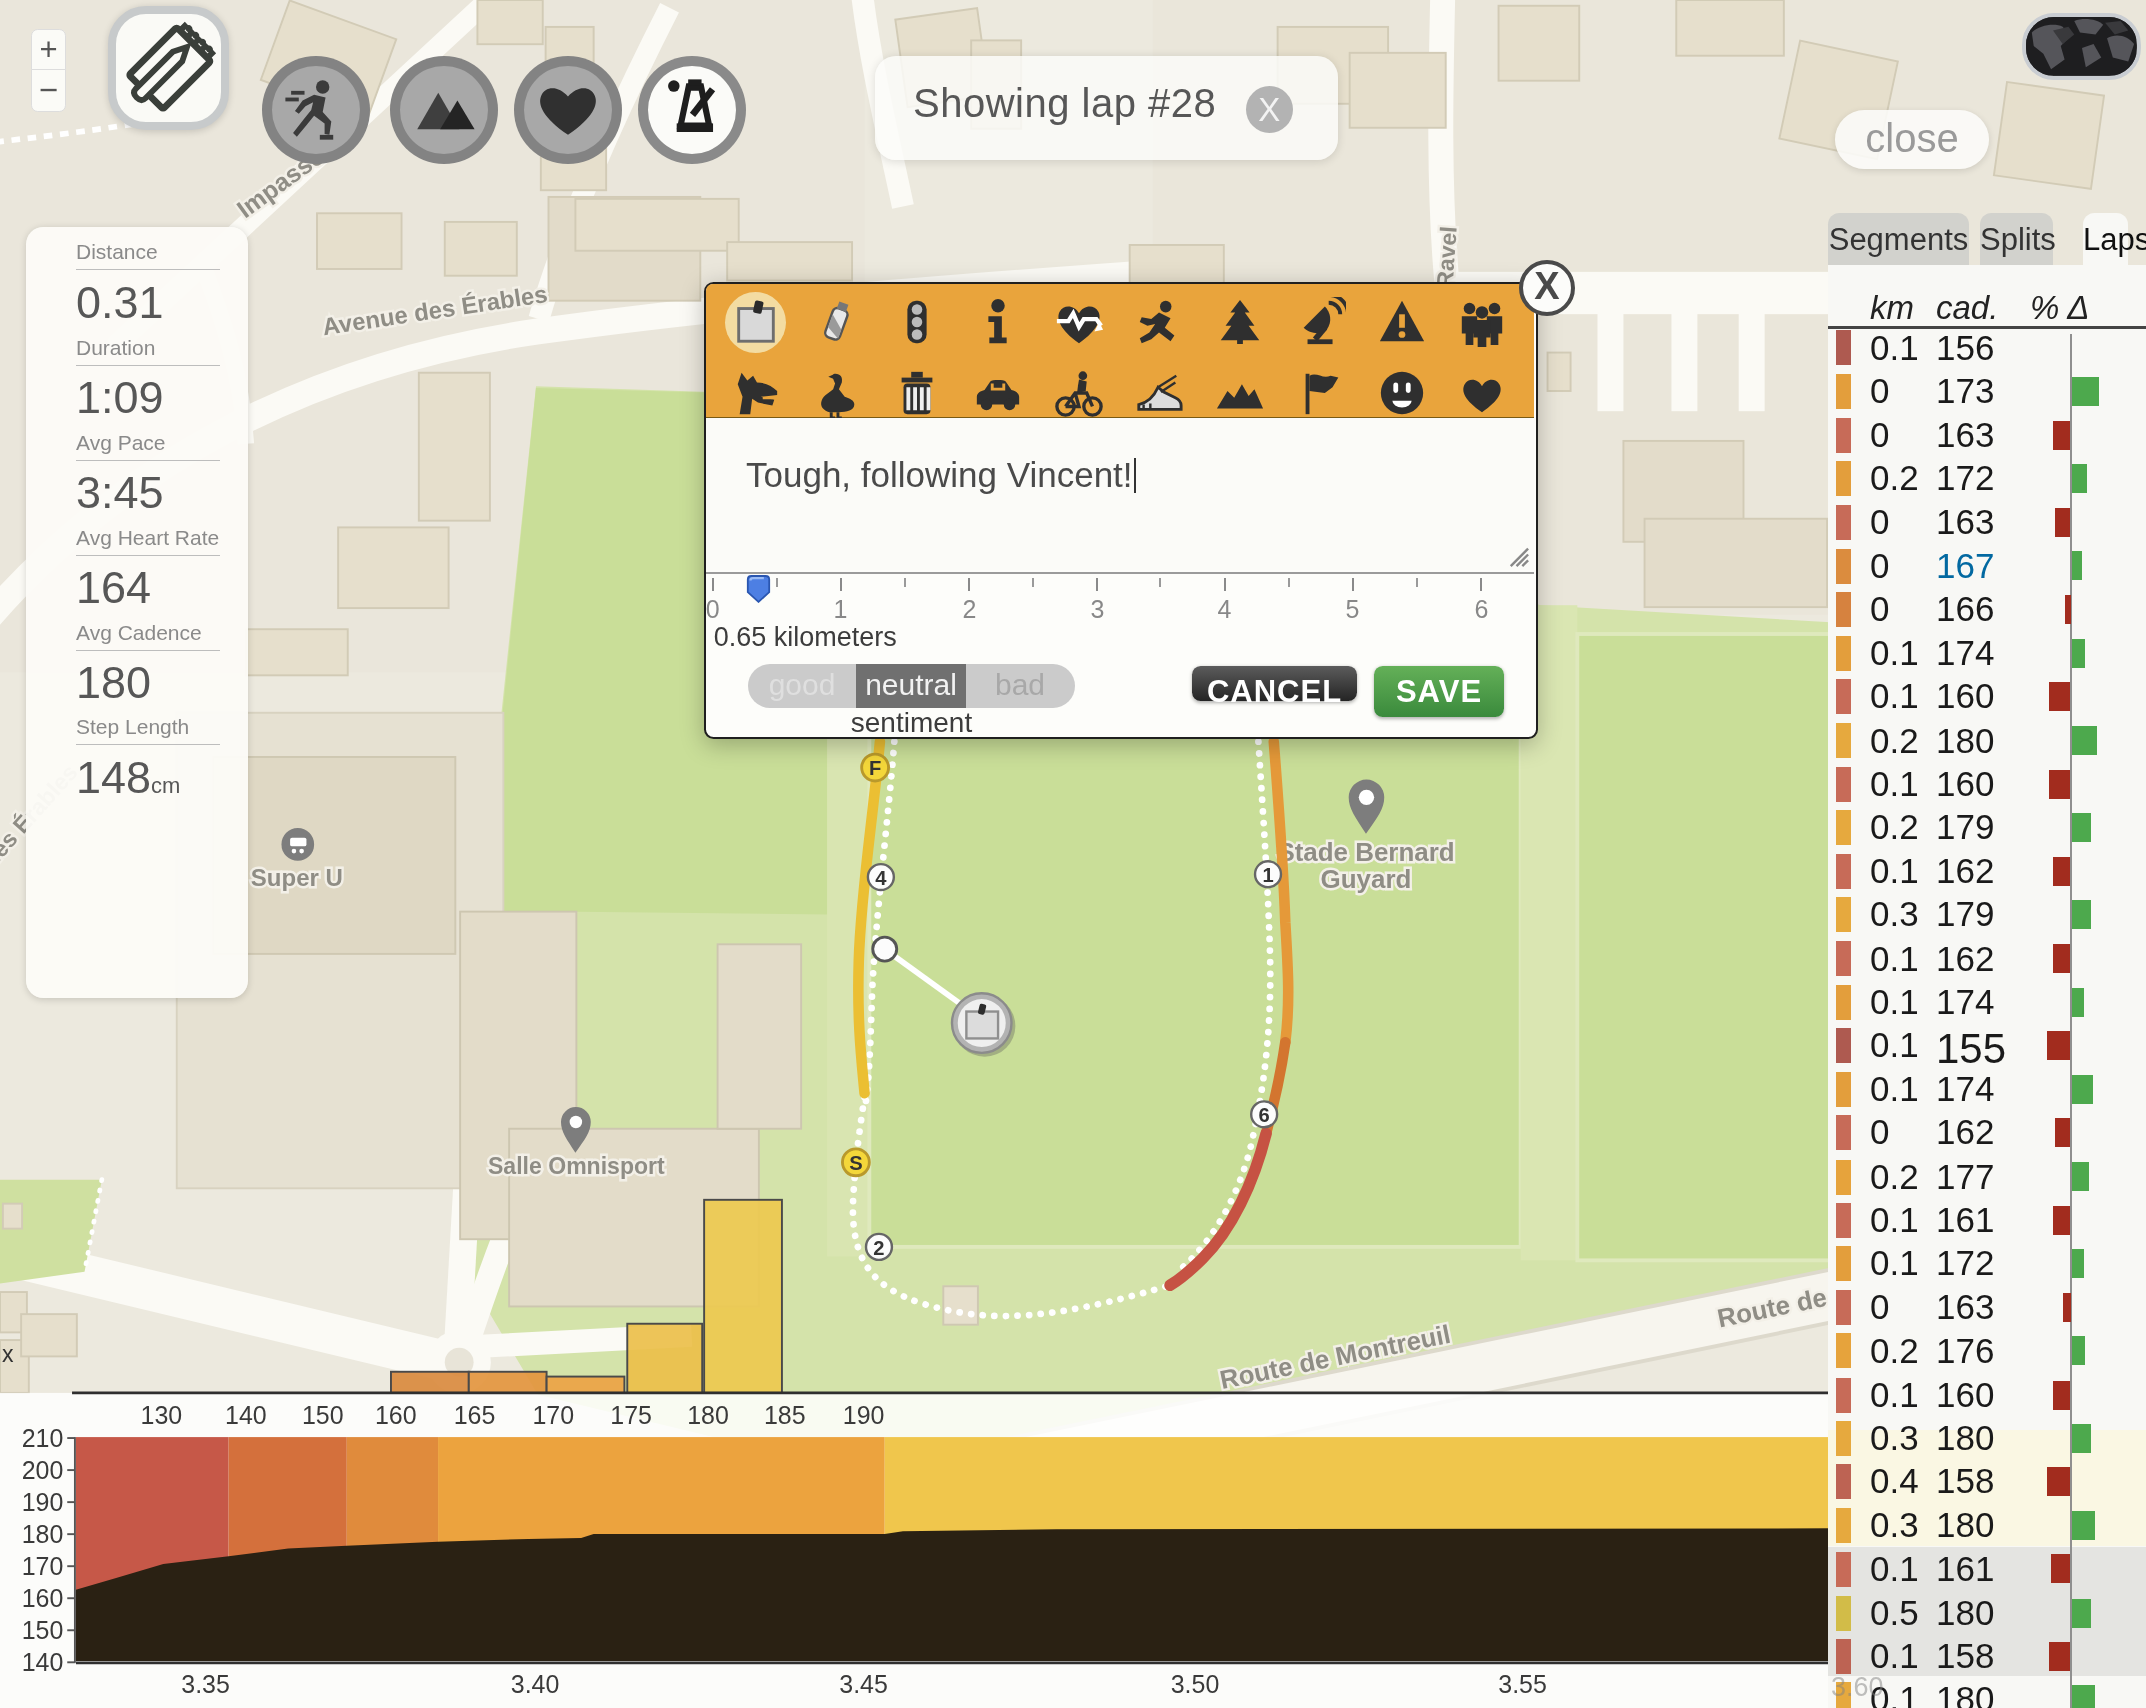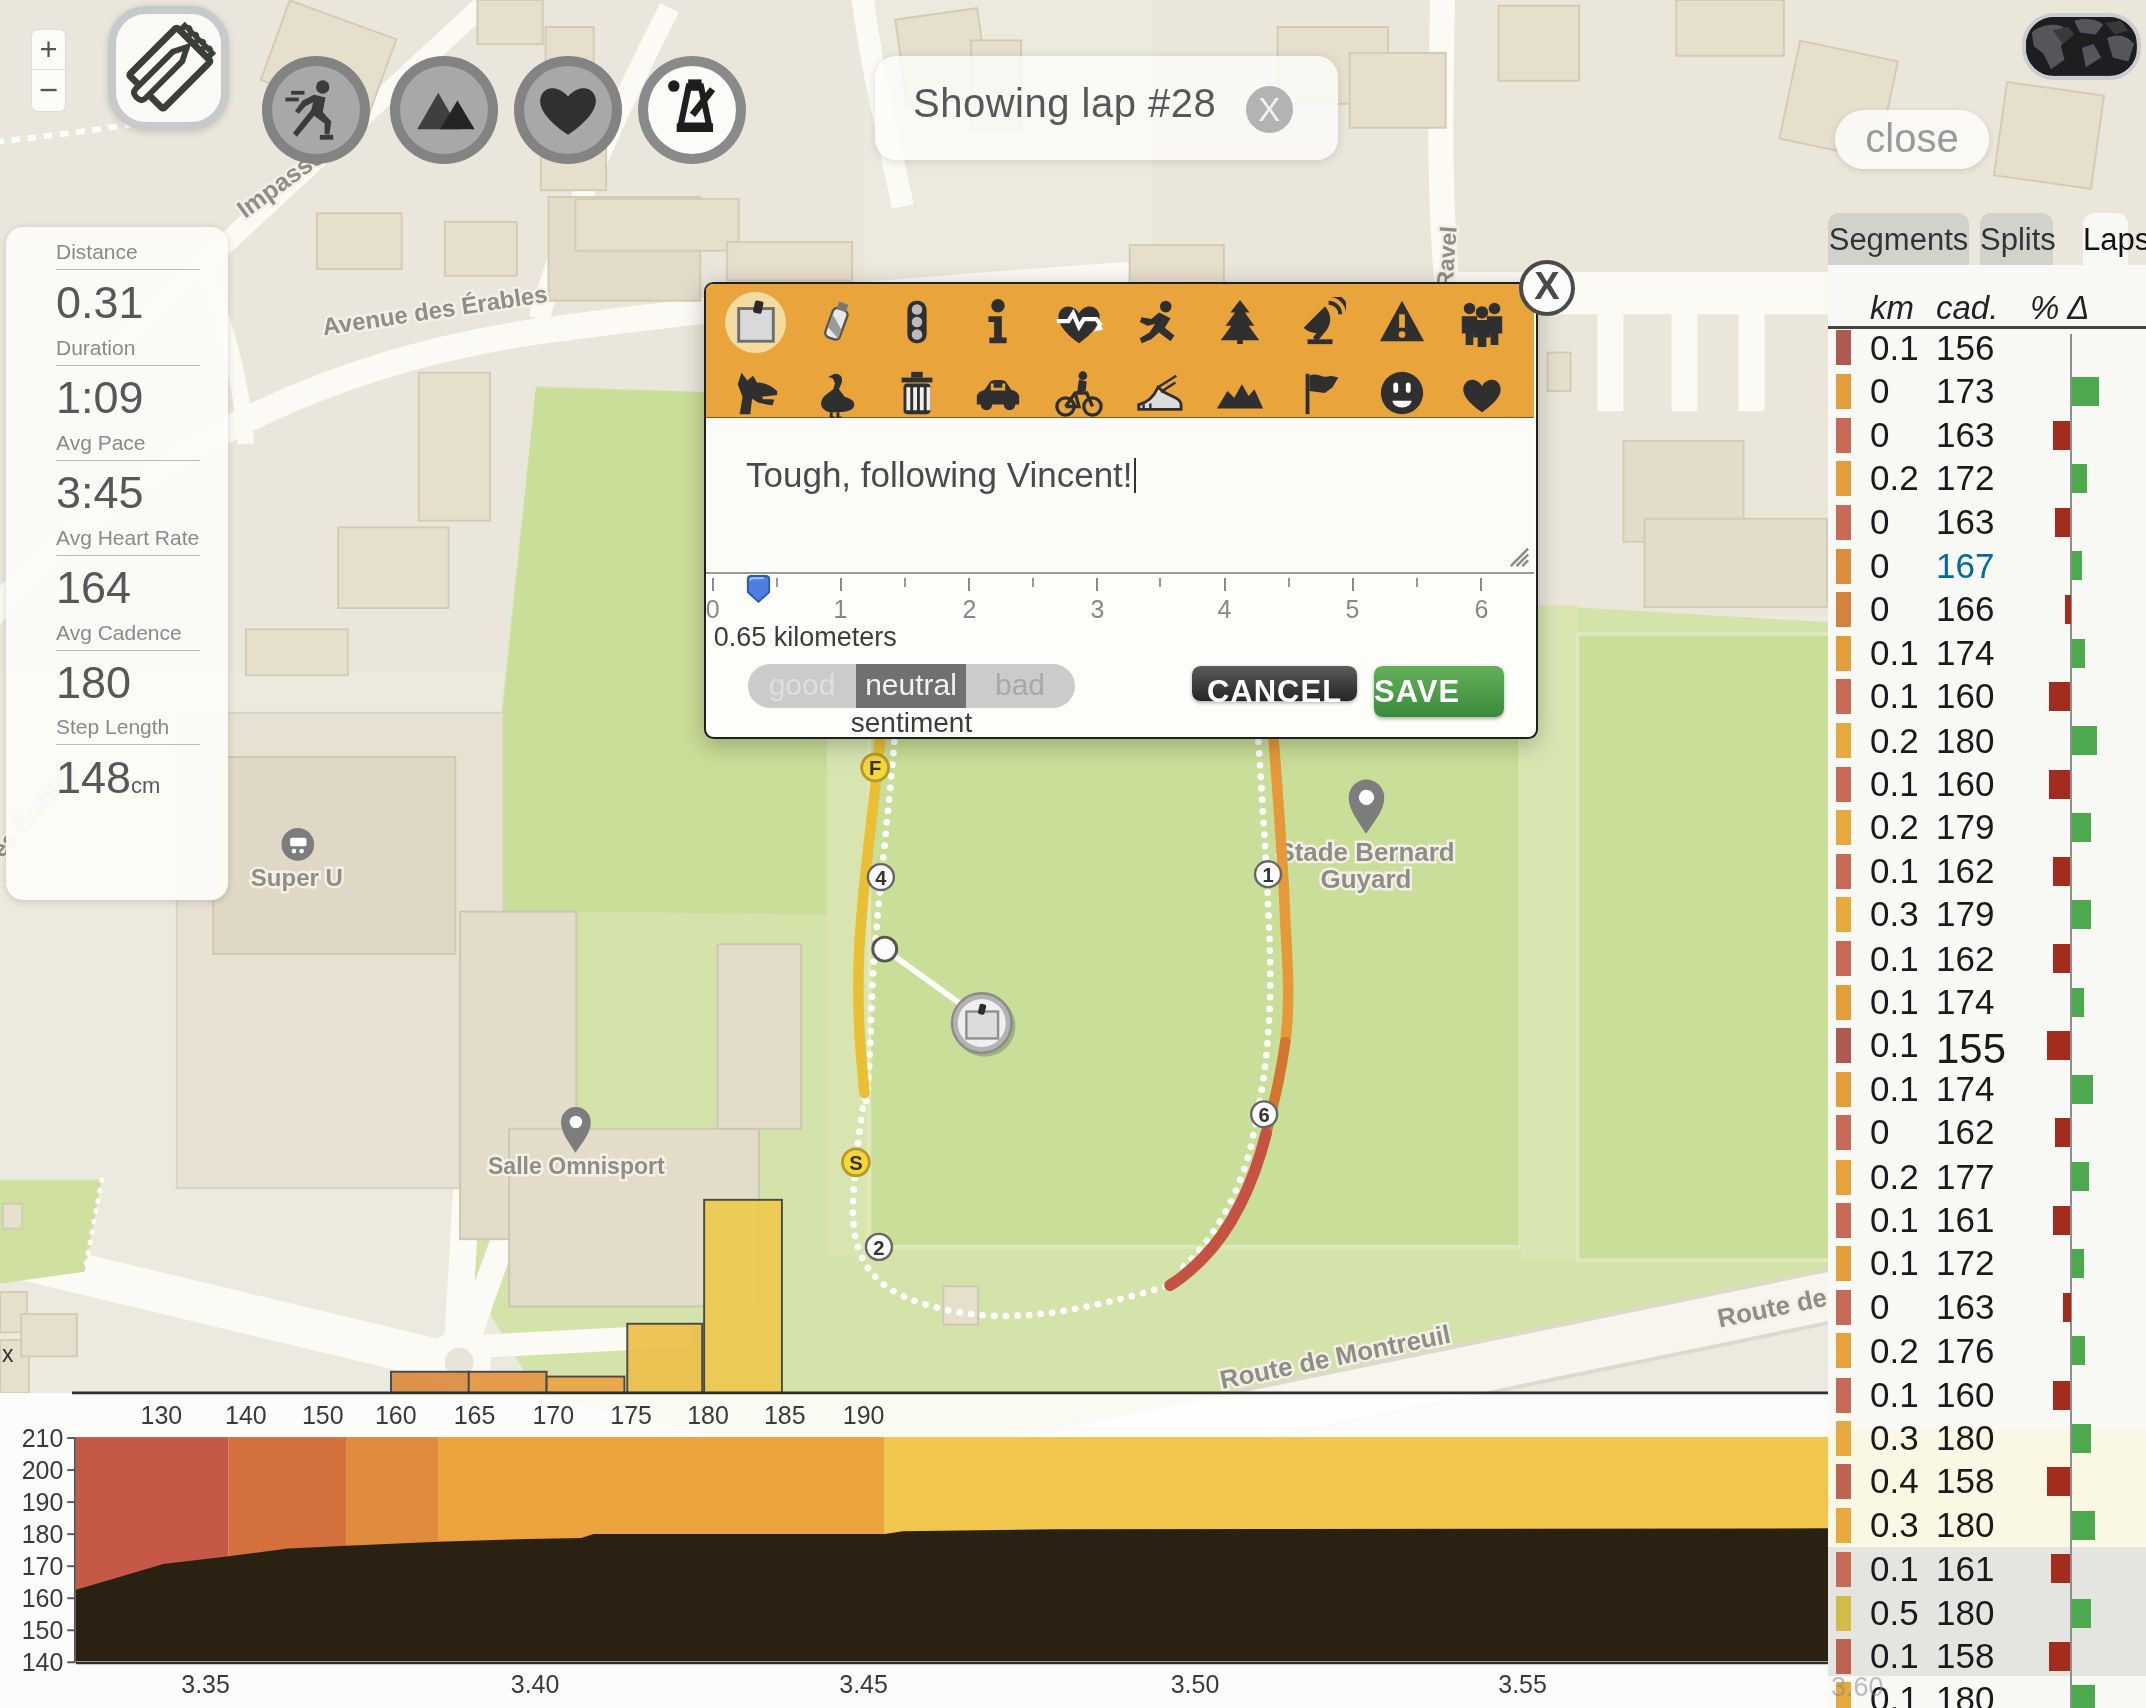--- a/index.html
+++ b/index.html
@@ -278,21 +278,21 @@
 <text x="214" y="1762" text-anchor="middle" style="font-family:'Liberation Sans',sans-serif;font-size:26px;fill:#3A3A3A">3.35</text>
 <text x="557" y="1762" text-anchor="middle" style="font-family:'Liberation Sans',sans-serif;font-size:26px;fill:#3A3A3A">3.40</text>
 <text x="899" y="1762" text-anchor="middle" style="font-family:'Liberation Sans',sans-serif;font-size:26px;fill:#3A3A3A">3.45</text>
 <text x="1244" y="1762" text-anchor="middle" style="font-family:'Liberation Sans',sans-serif;font-size:26px;fill:#3A3A3A">3.50</text>
 <text x="1585" y="1762" text-anchor="middle" style="font-family:'Liberation Sans',sans-serif;font-size:26px;fill:#3A3A3A">3.55</text>
 </g>
 
 <text x="2" y="1418" style="font-family:'Liberation Sans',sans-serif;font-size:24px;fill:#333">x</text>
 </svg>
 
-<div style="position:absolute;left:6px;top:227px;width:222px;height:673px;border-radius:17.3px;background:rgba(252,251,247,0.96);box-shadow:0 1.9px 7.7px rgba(0,0,0,0.15)">
+<div style="position:absolute;left:26px;top:227px;width:222px;height:771px;border-radius:17.3px;background:rgba(252,251,247,0.96);box-shadow:0 1.9px 7.7px rgba(0,0,0,0.15)">
 
 <div style="position:absolute;left:50px;top:13.4px;width:144px;font-family:'Liberation Sans',sans-serif;font-size:21px;color:#8A8A8A;border-bottom:1px solid #BDBDBD;padding-bottom:4.8px;white-space:nowrap">Distance</div>
 <div style="position:absolute;left:50px;top:50px;font-family:'Liberation Sans',sans-serif;font-size:45px;color:#575757">0.31</div>
 
 <div style="position:absolute;left:50px;top:109px;width:144px;font-family:'Liberation Sans',sans-serif;font-size:21px;color:#8A8A8A;border-bottom:1px solid #BDBDBD;padding-bottom:4.8px;white-space:nowrap">Duration</div>
 <div style="position:absolute;left:50px;top:145px;font-family:'Liberation Sans',sans-serif;font-size:45px;color:#575757">1:09</div>
 
 <div style="position:absolute;left:50px;top:204px;width:144px;font-family:'Liberation Sans',sans-serif;font-size:21px;color:#8A8A8A;border-bottom:1px solid #BDBDBD;padding-bottom:4.8px;white-space:nowrap">Avg Pace</div>
 <div style="position:absolute;left:50px;top:240px;font-family:'Liberation Sans',sans-serif;font-size:45px;color:#575757">3:45</div>
 
@@ -826,17 +826,17 @@
 <div style="position:absolute;left:42px;top:380px;width:327px;height:44px;border-radius:22px;background:#CBCBCB;overflow:hidden;font-family:'Liberation Sans',sans-serif;font-size:30px;line-height:42px;text-align:center">
         <div style="position:absolute;left:0;top:0;width:108px;height:44px;color:#DFDFDF">good</div>
         <div style="position:absolute;left:108px;top:0;width:110px;height:44px;background:#707070;color:#F2F2F2">neutral</div>
         <div style="position:absolute;left:217px;top:0;width:110px;height:44px;color:#A8A8A8">bad</div>
       </div>
 
 <div style="position:absolute;left:42px;top:423px;width:327px;text-align:center;font-family:'Liberation Sans',sans-serif;font-size:28px;color:#3C3C3C">sentiment</div>
 
 <div style="position:absolute;left:486px;top:382px;width:165px;height:35px;border-radius:8.6px;background:linear-gradient(#5C5C5C,#242424);color:#FFF;font-family:'Liberation Sans',sans-serif;font-size:31px;font-weight:700;text-align:center;line-height:51px;letter-spacing:1px;box-shadow:0 1.9px 3.8px rgba(0,0,0,0.3)">CANCEL</div>
 
-<div style="position:absolute;left:668px;top:382px;width:130px;height:51px;border-radius:8.6px;background:linear-gradient(#64B058,#3A8A3C);color:#FFF;font-family:'Liberation Sans',sans-serif;font-size:31px;font-weight:700;line-height:51px;letter-spacing:1px;box-shadow:0 1.9px 3.8px rgba(0,0,0,0.3)">SAVE</div>
+<div style="position:absolute;left:668px;top:382px;width:130px;height:51px;border-radius:8.6px;background:linear-gradient(#64B058,#3A8A3C);color:#FFF;font-family:'Liberation Sans',sans-serif;font-size:31px;font-weight:700;text-align:center;line-height:51px;letter-spacing:1px;box-shadow:0 1.9px 3.8px rgba(0,0,0,0.3)">SAVE</div>
 </div>
 
 <div style="position:absolute;left:1519px;top:260px;width:56px;height:56px;border-radius:50%;background:#FCFCFA;border:4.8px solid #4A4A4A;box-sizing:border-box;font-family:'Liberation Sans',sans-serif;font-size:38px;font-weight:700;color:#4A4A4A;text-align:center;line-height:45px">X</div>
 </div>
 
 </body></html>

